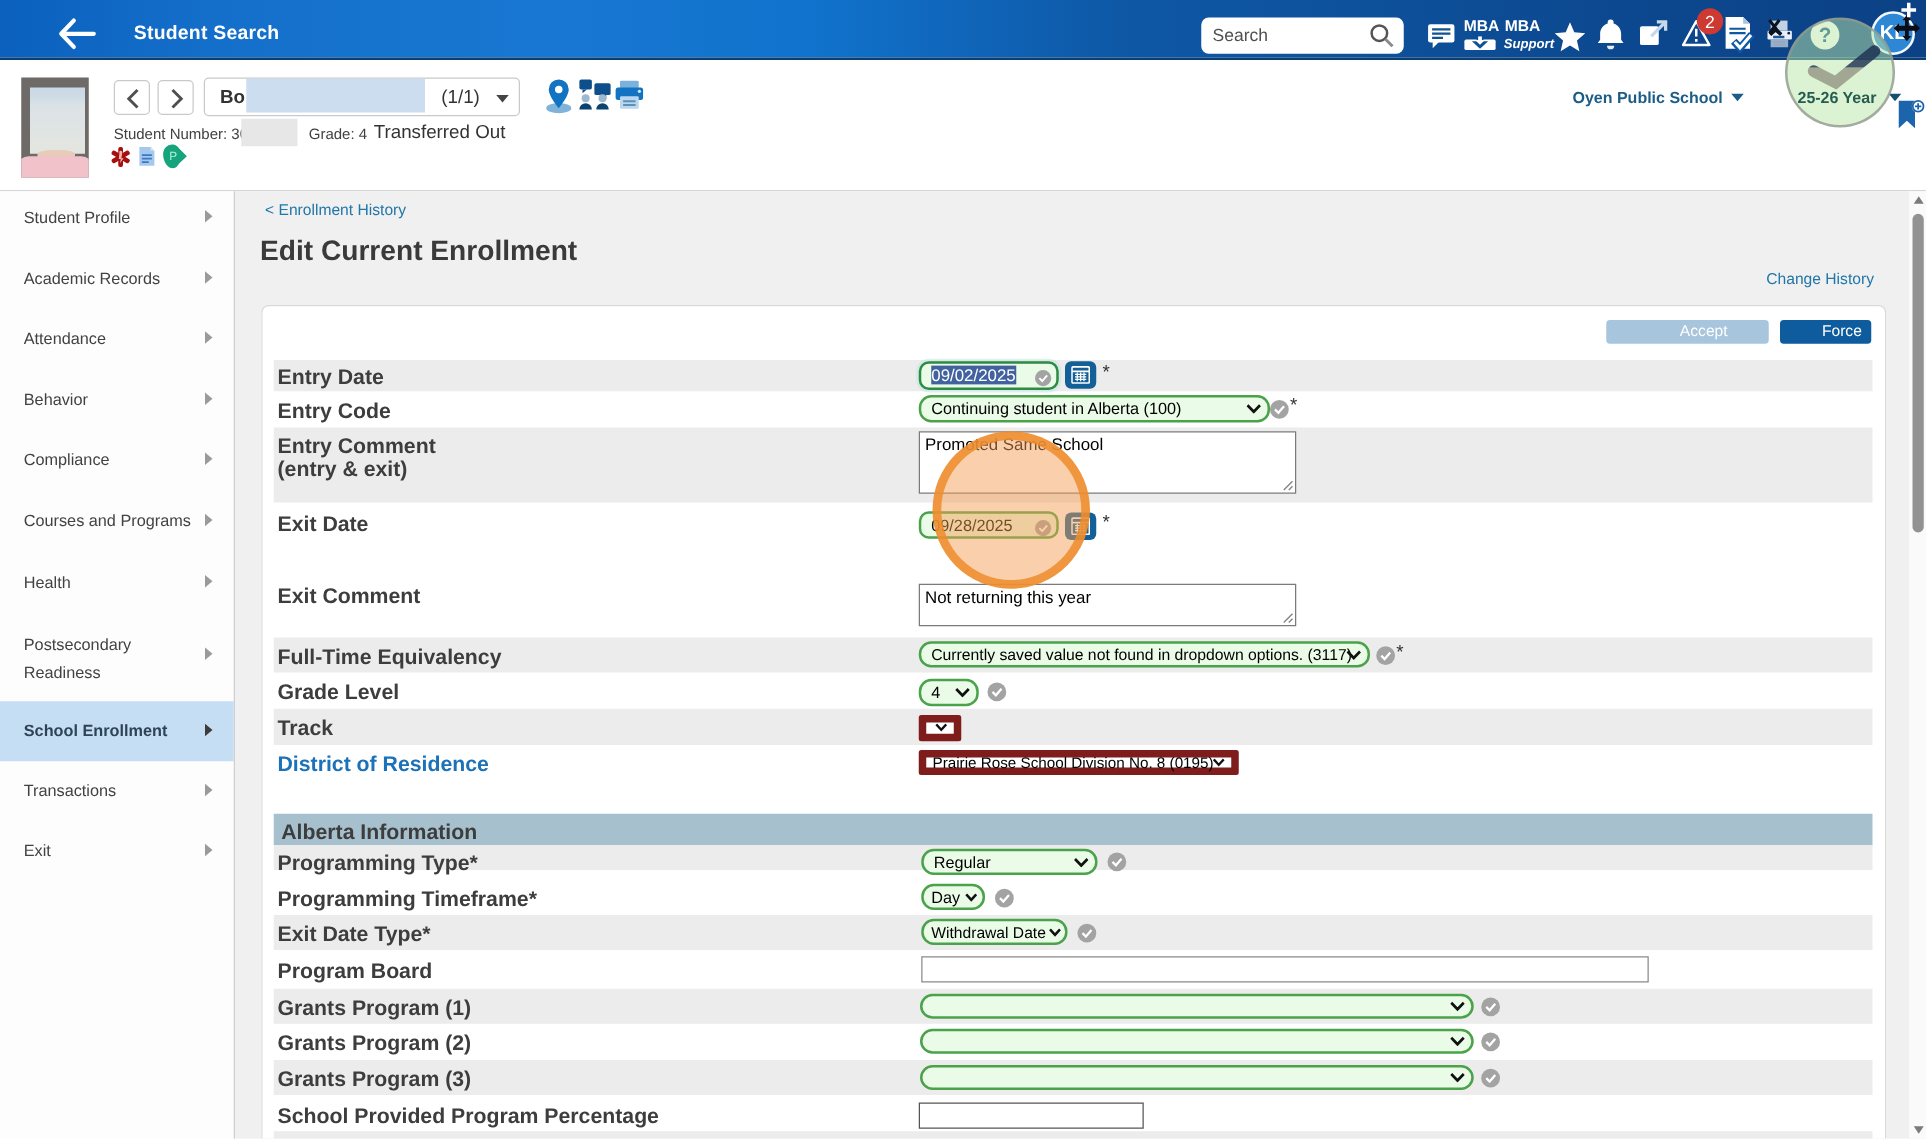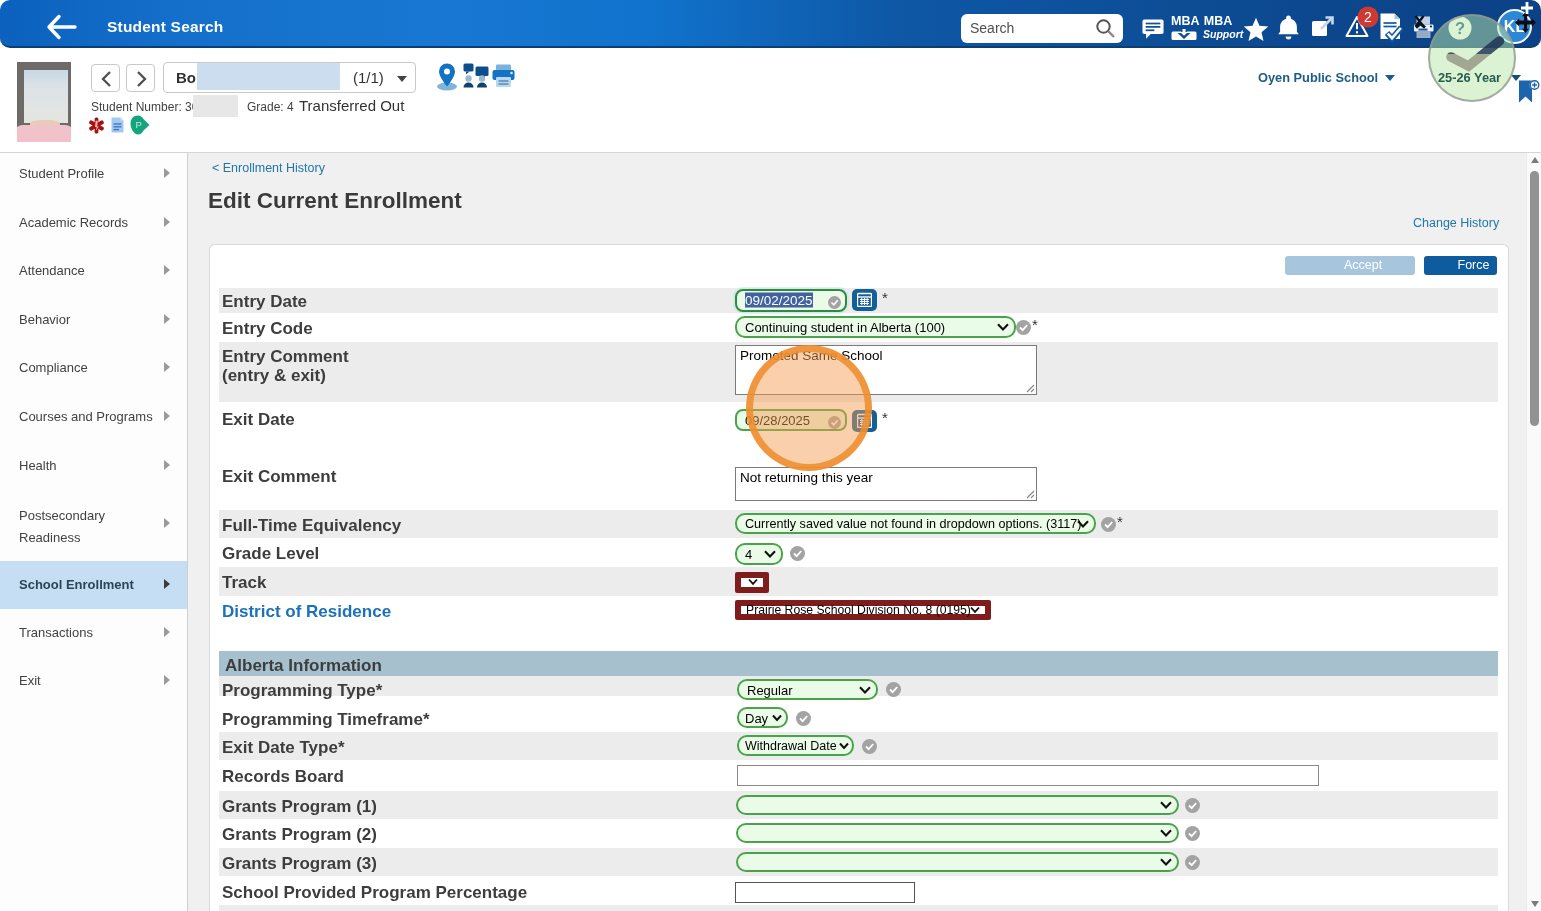--- a/index.html
+++ b/index.html
@@ -1,21 +1,21 @@
 <!DOCTYPE html>
 <html><head>
 <meta charset="utf-8">
 <style>
   * { margin:0; padding:0; box-sizing:border-box; }
   html,body { width:1541px; height:911px; overflow:hidden; font-family:"Liberation Sans", sans-serif; background:#fff; }
   #stage { position:relative; width:1541px; height:911px; }
 
   
   #topbar { position:absolute; left:0; top:0; width:1541px; height:48px;
-    background:linear-gradient(to right,#0b61bd 0%,#146fca 11%,#1877d2 28%,#1173cd 42%,#0e58a6 58%,#0d509a 72%,#0c478e 86%,#0c4185 100%); border-bottom:2px solid #0a3f74;border-radius:10px; }
+    background:linear-gradient(to right,#0b61bd 0%,#146fca 11%,#1877d2 28%,#1173cd 42%,#0e58a6 58%,#0d509a 72%,#0c478e 86%,#0c4185 100%); border-bottom:2px solid #0a3f74; }
   #backarrow { position:absolute; left:45px; top:13px; }
   #tb-title { position:absolute; left:107px; top:18px; color:#fff; font-size:15.5px; font-weight:bold; letter-spacing:0.2px; }
   #searchbox { position:absolute; left:961px; top:14px; width:162px; height:29px; background:#fff; border-radius:6px; }
   #searchbox span { position:absolute; left:9px; top:6px; color:#4f4f4f; font-size:14px; }
   .tbicon { position:absolute; top:0; }
 
   
   #header { position:absolute; left:0; top:54px; width:1541px; height:99px; background:#fff; border-bottom:1px solid #d5d5d5; }
 
   
@@ -448,21 +448,21 @@
         <svg class="chev" style="right:3px" width="10" height="7" viewBox="0 0 10 7">
             <path d="M1 1 L5 5.4 L9 1" stroke="#111" stroke-width="2" fill="none"></path>
           </svg>
       </div>
       <span class="chk" style="left:643px;top:7px"><svg width="15" height="15" viewBox="0 0 15 15">
             <path d="M4 7.5 L6.7 10.2 L11.2 5" stroke="#fff" stroke-width="1.8" fill="none"></path>
           </svg></span>
     </div>
 
     <div class="row" style="top:607px;height:30.5px">
-      <span class="rlabel" style="top:7px">Records Board</span>
+      <span class="rlabel" style="top:7px">Program Board</span>
       <div class="winput" style="left:518px;top:5px;width:582px;height:21px;border-color:#8a8a8a"></div>
     </div>
 
     <div class="row g" style="top:637.5px;height:28.5px">
       <span class="rlabel" style="top:6px">Grants Program (1)</span>
       <div class="gsel" style="left:517px;top:4px;width:443px;height:20px">
         <svg class="chev" width="12" height="8" viewBox="0 0 12 8">
             <path d="M1 1.2 L6 6.4 L11 1.2" stroke="#111" stroke-width="2.1" fill="none"></path>
           </svg>
       </div>

